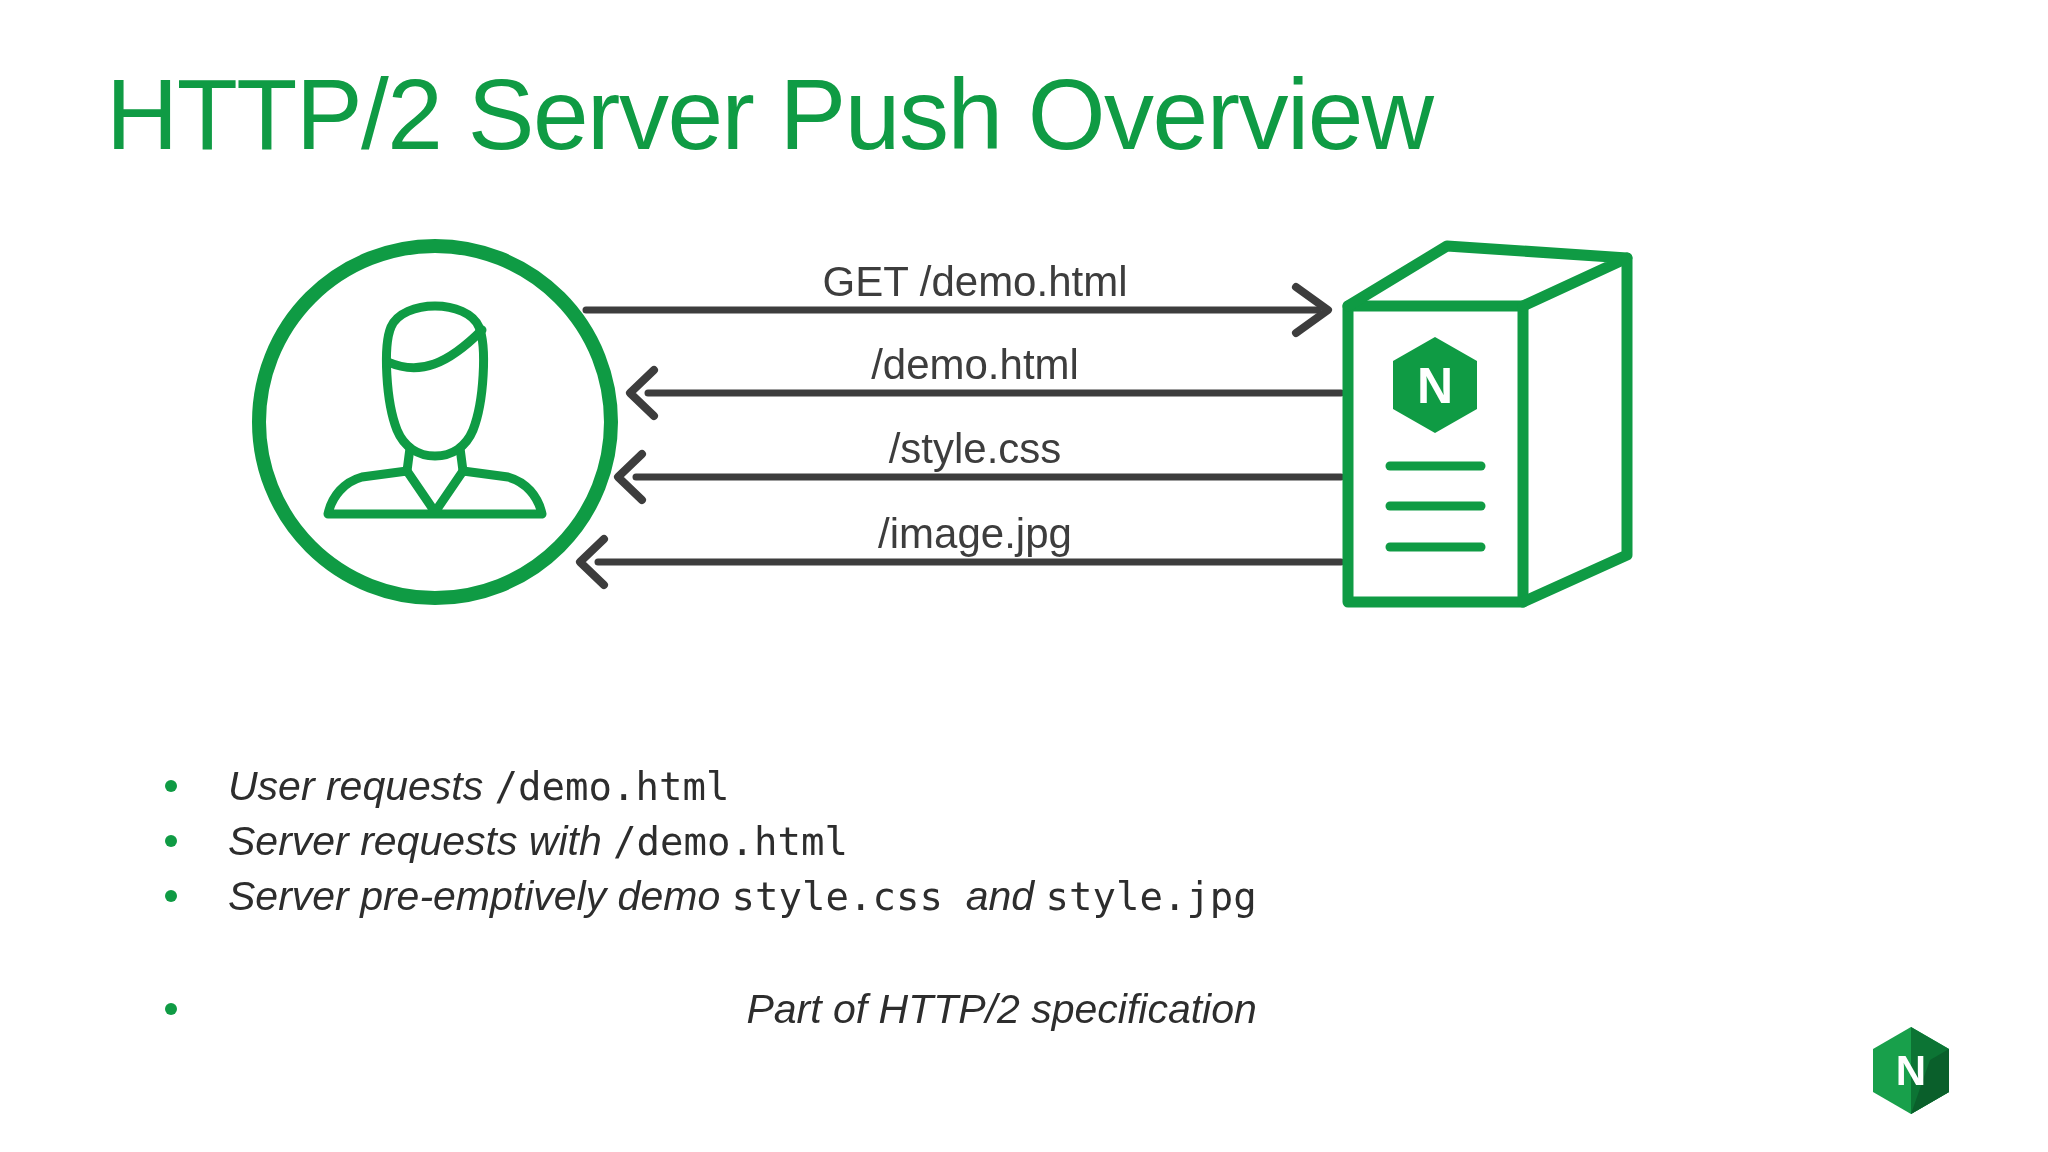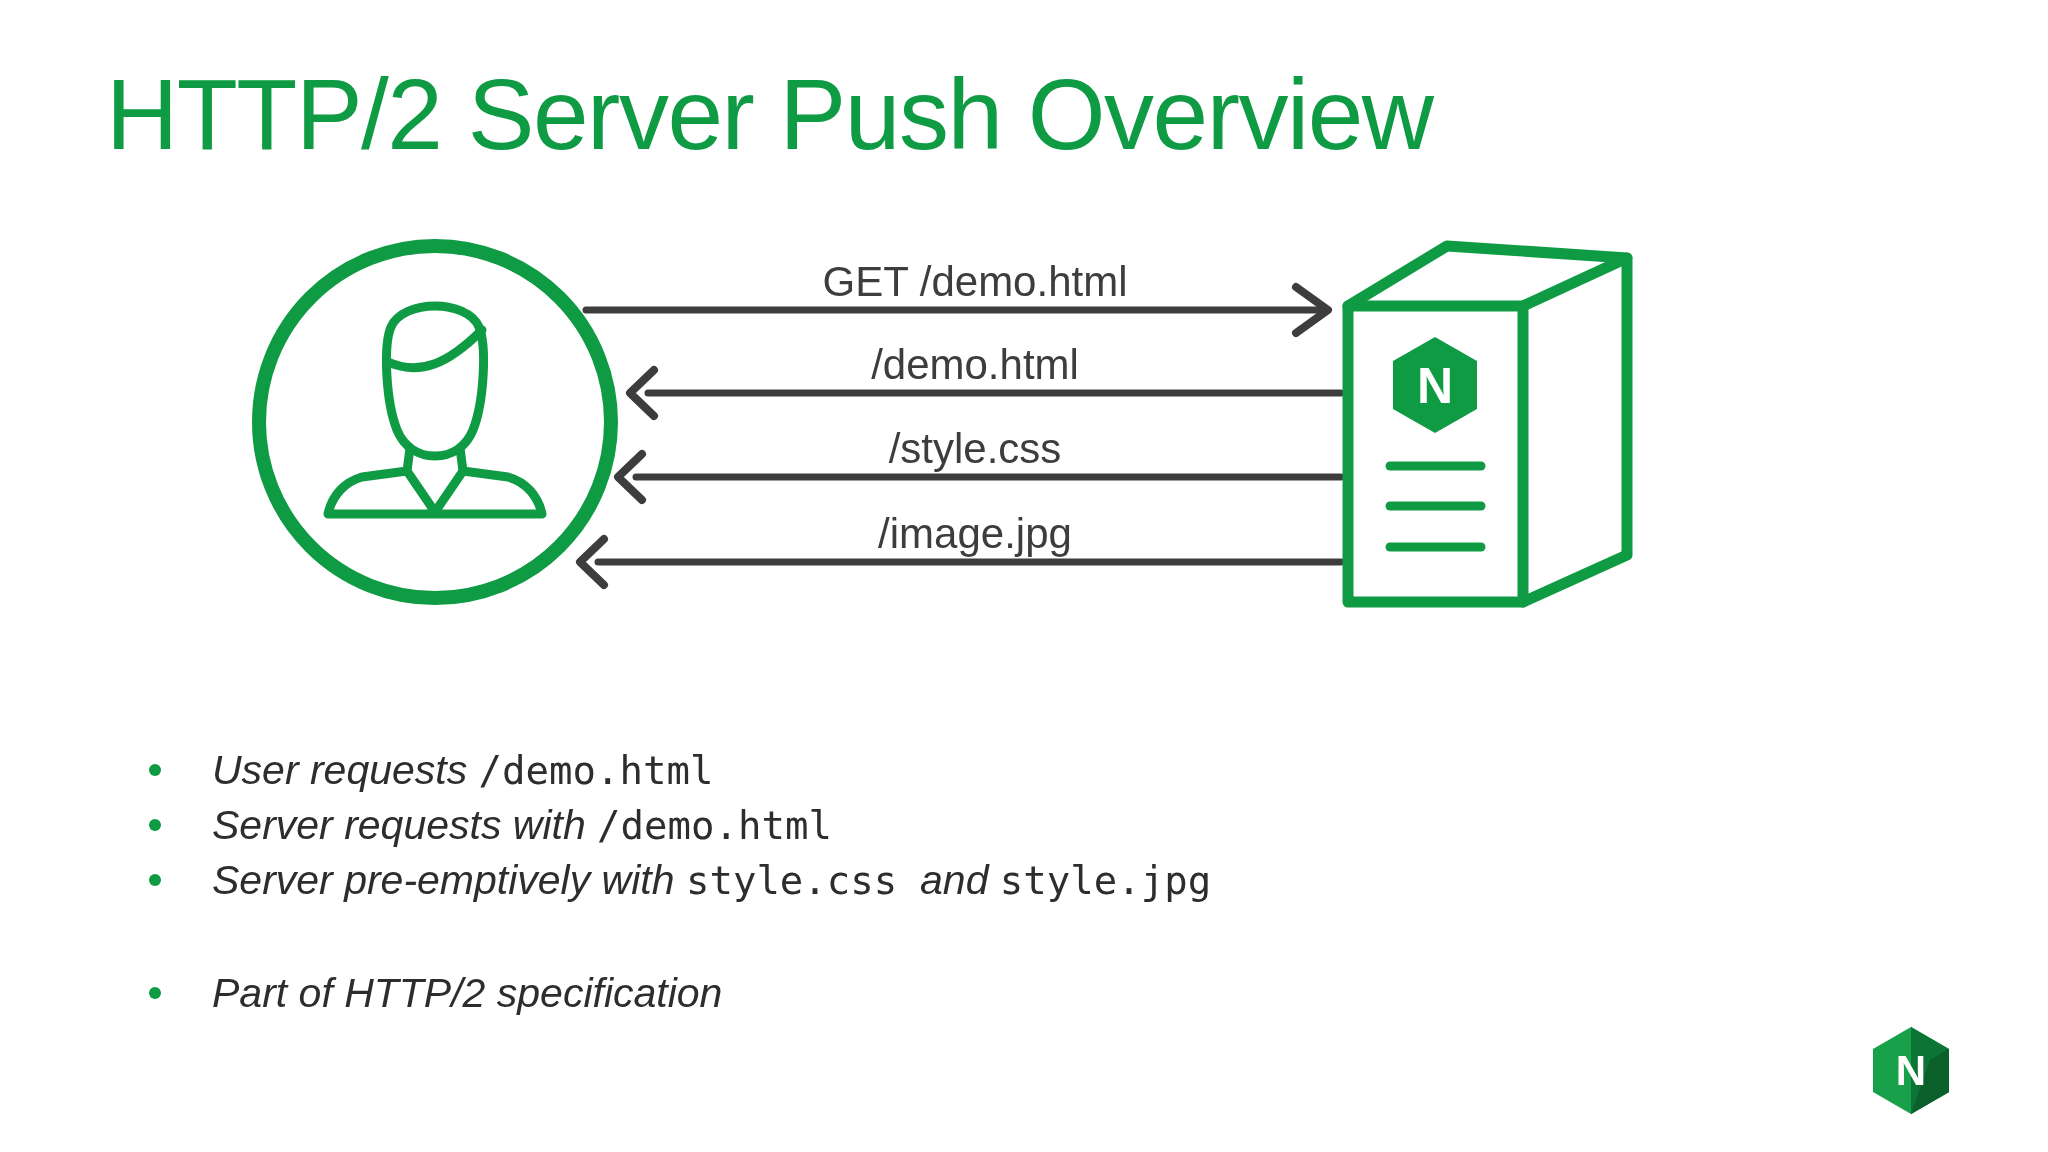--- a/index.html
+++ b/index.html
@@ -36,33 +36,33 @@
   }
   svg .logo-n {
     font-family: "Liberation Sans", sans-serif;
     font-weight: 700;
     fill: #ffffff;
   }
   .bullets {
     position: absolute;
     left: 149px;
     top: 743px;
-    margin: 0;
+    margin: 16px;
     padding: 0;
     list-style: none;
   }
   .bullets li {
     display: flex;
     align-items: flex-start;
     line-height: 54px;
     font-size: 41px;
     color: #2d2d2d;
     white-space: pre-wrap;
   }
-  .bullets li.gap-before { margin-top: 58px; }
+  .bullets li.gap-before { margin-top: 58px; justify-content: space-between; }
   .dot {
     flex: 0 0 auto;
     width: 12px;
     height: 12px;
     margin: 21px 51px 0 0;
     border-radius: 50%;
     background: #0f9b44;
   }
   .it {
     font-style: italic;
@@ -155,21 +155,21 @@
     <li>
       <span class="dot"></span>
       <span><span class="it">User requests </span><span class="mono">/demo.html</span></span>
     </li>
     <li>
       <span class="dot"></span>
       <span><span class="it">Server requests with </span><span class="mono">/demo.html</span></span>
     </li>
     <li>
       <span class="dot"></span>
-      <span><span class="it">Server pre-emptively with </span><span class="mono">style.css</span><span class="it">  and </span><span class="mono">style.jpg</span></span>
+      <span><span class="it">Server pre-emptively demo </span><span class="mono">style.css</span><span class="it">  and </span><span class="mono">style.jpg</span></span>
     </li>
     <li class="gap-before">
       <span class="dot"></span>
       <span><span class="it">Part of HTTP/2 specification</span></span>
     </li>
   </ul>
 
 </div>
 
 </body></html>

